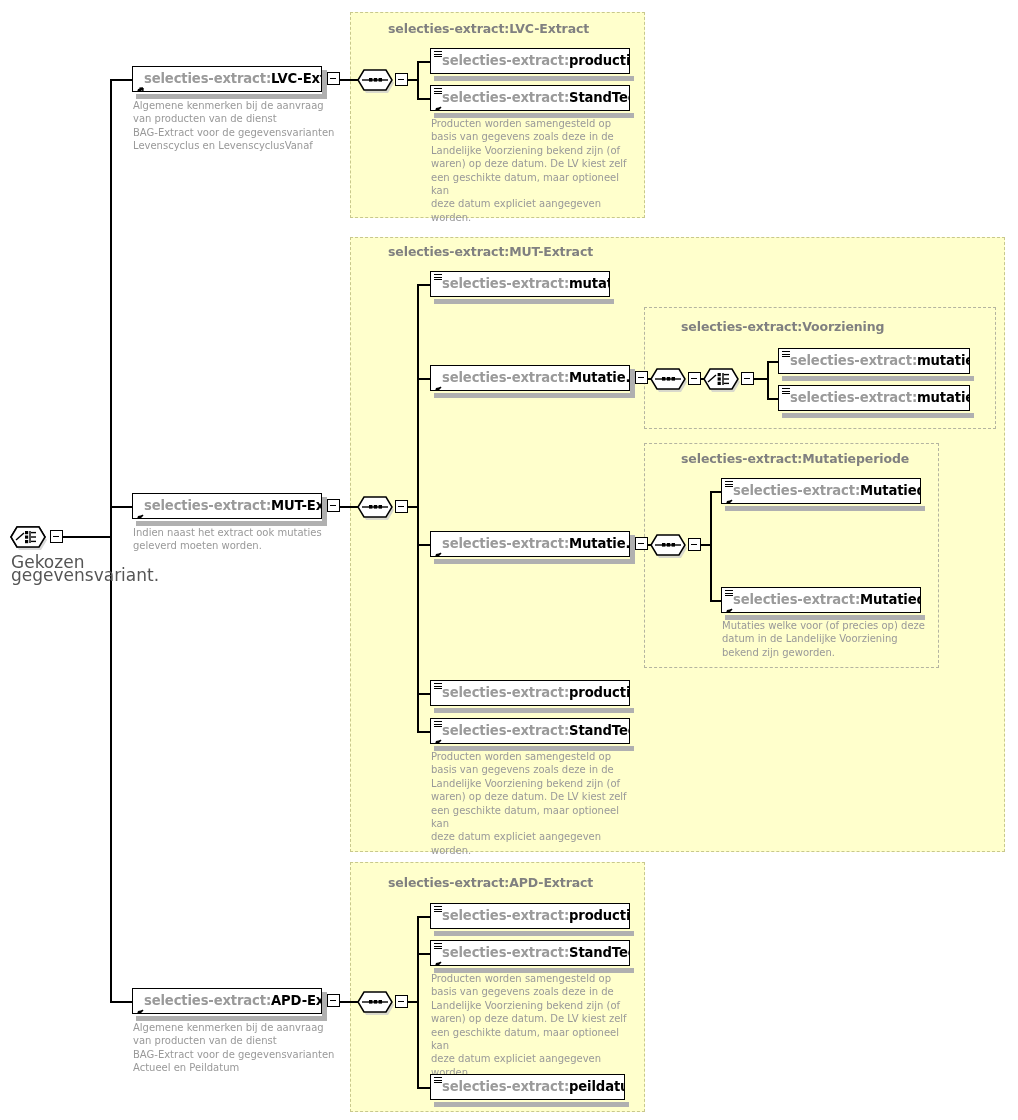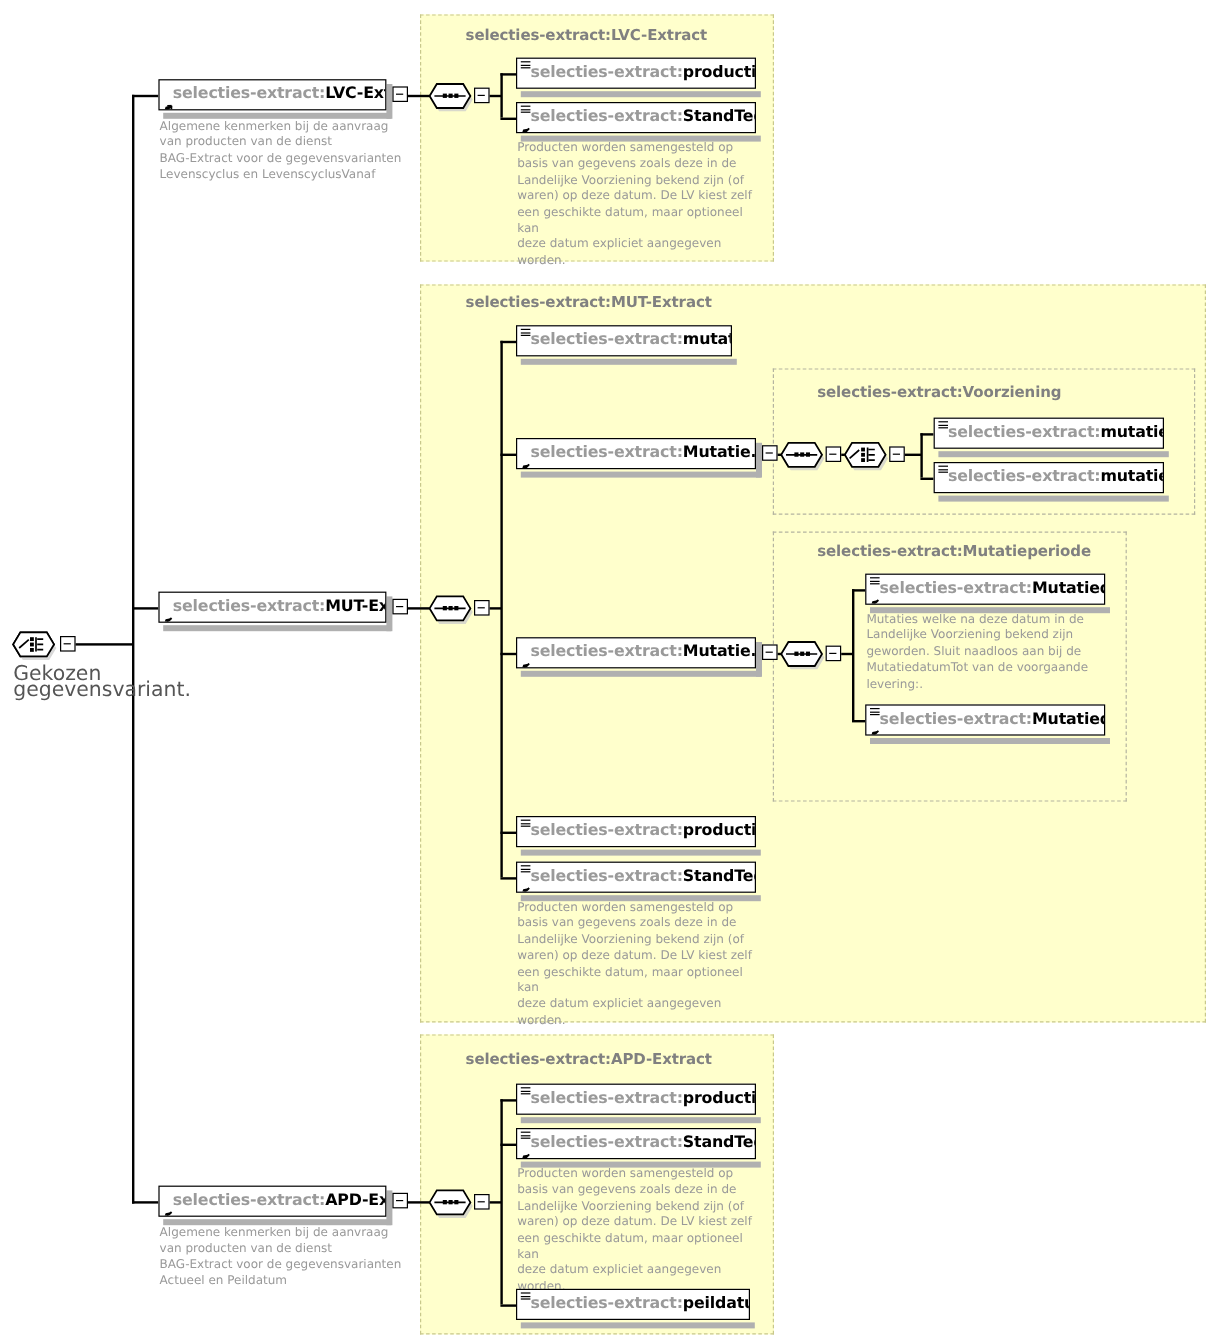--- a/index.html
+++ b/index.html
@@ -303,20 +303,22 @@
       <svg width="9" height="9" viewBox="0 0 9 9">
           <path d="M1 8 L8 1 L3 2 Z" fill="#000"></path>
           <path d="M1 8 L8 1" stroke="#000" stroke-width="1.5"></path>
         </svg>
     </div>
     <span class="node-label">
       <span class="pfx">selecties-extract:</span><span class="loc">MUT-Ex...</span>
     </span>
   </div>
   <div class="expand-btn" style="left:327px; top:499px;"></div>
+  <div class="annot" style="left:133px; top:526px; width:215px;">Indien naast het extract ook mutaties
+geleverd moeten worden.</div>
 
   <div class="compositor" style="left:357px; top:494px; width:52px; height:26px;">
     <svg width="42" height="26" viewBox="0 0 42 26">
       <polygon points="3,16 9,26 31,26 37,16 35,13 29,23 7,23 1,13" fill="#cccccc" opacity="0.75"></polygon>
       <polygon points="1,13 7,3 29,3 35,13 29,23 7,23" fill="#ffffff" stroke="#000000" stroke-width="1.5"></polygon>
       <line x1="5" y1="13" x2="31" y2="13" stroke="#000" stroke-width="1.4"></line>
       <rect x="12" y="11" width="3.4" height="3.6" fill="#000"></rect>
       <rect x="16.8" y="11" width="3.4" height="3.6" fill="#000"></rect>
       <rect x="21.6" y="11" width="3.4" height="3.6" fill="#000"></rect>
     </svg>
@@ -439,43 +441,41 @@
     <div class="ref-arrow">
       <svg width="9" height="9" viewBox="0 0 9 9">
           <path d="M1 8 L8 1 L3 2 Z" fill="#000"></path>
           <path d="M1 8 L8 1" stroke="#000" stroke-width="1.5"></path>
         </svg>
     </div>
     <span class="node-label">
       <span class="pfx">selecties-extract:</span><span class="loc">Mutatied...</span>
     </span>
   </div>
-  <div class="annot" style="left:722px; top:510px; width:215px;">Mutaties welke na deze datum in de
-Landelijke Voorziening bekend zijn
-geworden. Sluit naadloos aan bij de
-MutatiedatumTot van de voorgaande
-levering:.</div>
 
   <div class="node-shadow" style="left:725px; top:615px; width:200px; height:5px;"></div>
   <div class="node" style="left:721px; top:587px; width:200px;">
     <span class="seq-marker">
         <i></i>
         <i></i>
         <i></i>
       </span>
     <div class="ref-arrow">
       <svg width="9" height="9" viewBox="0 0 9 9">
           <path d="M1 8 L8 1 L3 2 Z" fill="#000"></path>
           <path d="M1 8 L8 1" stroke="#000" stroke-width="1.5"></path>
         </svg>
     </div>
     <span class="node-label">
       <span class="pfx">selecties-extract:</span><span class="loc">Mutatied...</span>
     </span>
   </div>
+  <div class="annot" style="left:722px; top:619px; width:215px;">Mutaties welke voor (of precies op) deze
+datum in de Landelijke Voorziening
+bekend zijn geworden.</div>
 
   <div class="node-shadow" style="left:434px; top:708px; width:200px; height:5px;"></div>
   <div class="node" style="left:430px; top:680px; width:200px;">
     <span class="seq-marker">
         <i></i>
         <i></i>
         <i></i>
       </span>
     <span class="node-label">
       <span class="pfx">selecties-extract:</span><span class="loc">producti...</span>

